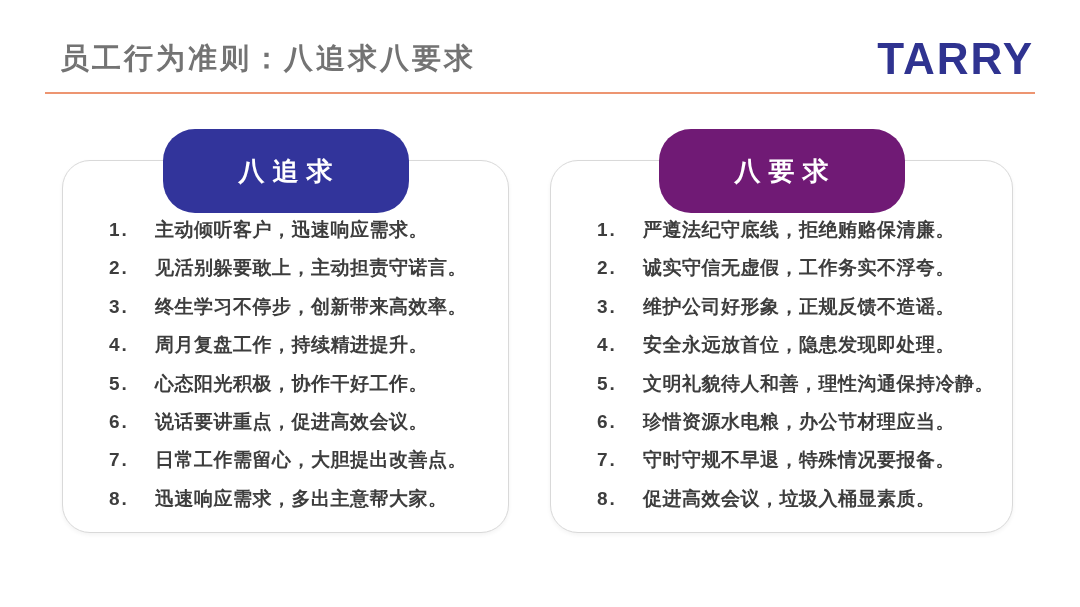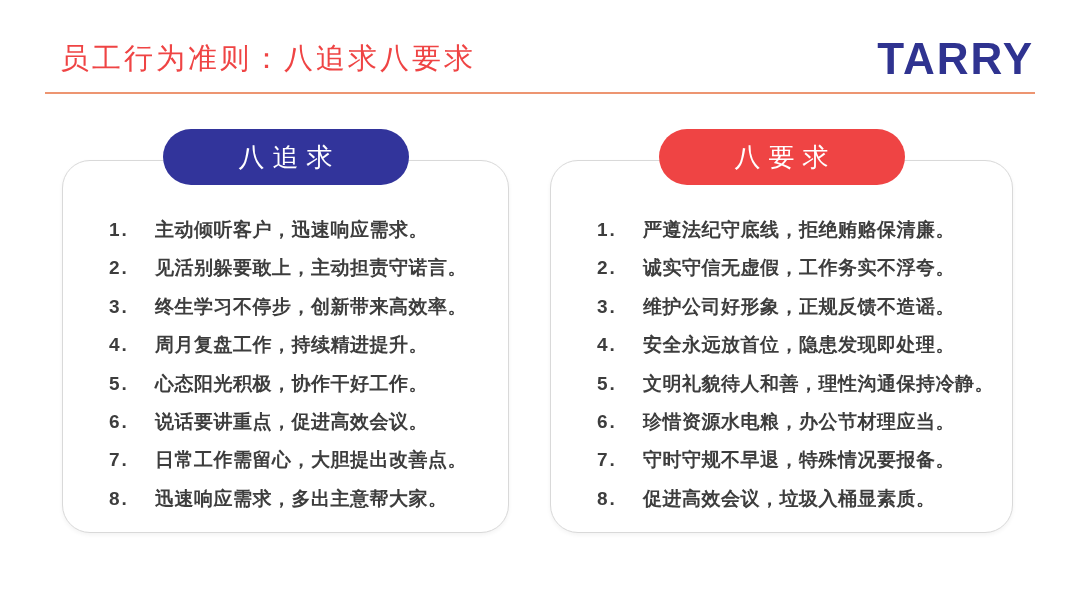--- a/index.html
+++ b/index.html
@@ -13,22 +13,22 @@
   .slide { width: 1080px; height: 607px; position: relative; background: #fff; }
 
   
   .header {
     position: absolute;
     left: 60px; right: 46px; top: 34px;
     display: flex; align-items: center; justify-content: space-between;
   }
   .title {
     font-size: 29px;
-    font-weight: 400;
-    color: #ef4444;
+    font-weight: 700;
+    color: #737373;
     letter-spacing: 3px;
   }
   .logo {
     font-size: 44px;
     font-weight: 800;
     color: #2f3390;
     letter-spacing: 2px;
   }
   .divider {
     position: absolute;
@@ -50,31 +50,31 @@
     flex: 1;
     background: #ffffff;
     border: 1px solid #d9d9d9;
     border-radius: 28px;
     box-shadow: 0 2px 4px rgba(0,0,0,0.05);
   }
   .badge {
     position: absolute;
     top: -32px; left: 50%;
     transform: translateX(-50%);
-    width: 246px; height: 56px;
+    width: 246px; height: 84px;
     border-radius: 32px;
     display: flex; align-items: center; justify-content: center;
     color: #ffffff;
     font-size: 26px;
-    font-weight: 400;
+    font-weight: 700;
     letter-spacing: 8px;
     text-indent: 8px;
   }
   .badge.blue { background: #32349b; }
-  .badge.orange { background: #ef4444; }
+  .badge.orange { background: #701a75; }
 
   .list {
     padding: 56px 18px 0 46px;
   }
   .row {
     display: flex;
     align-items: baseline;
     height: 38.4px;
     font-size: 19px;
     font-weight: 700;

